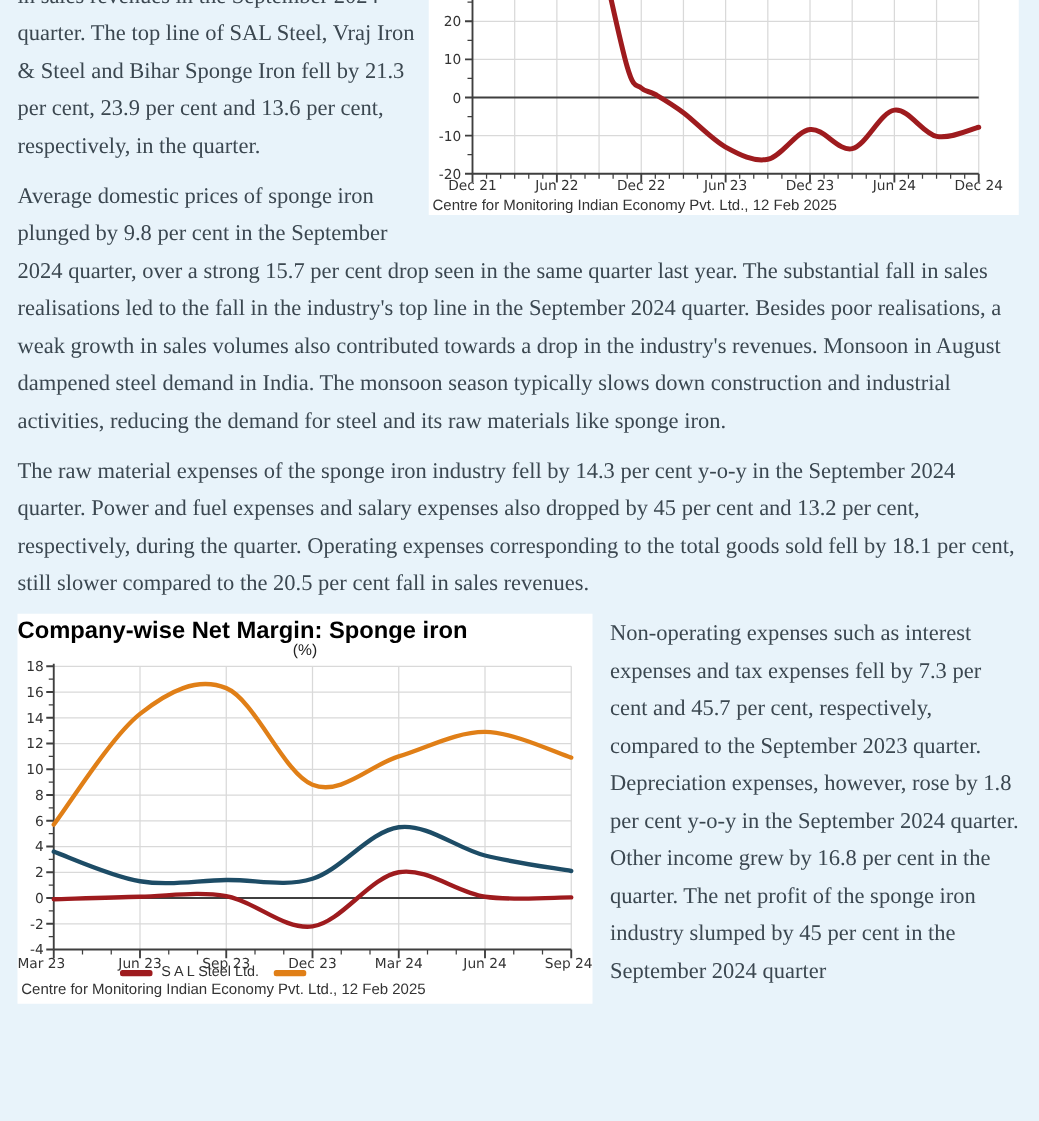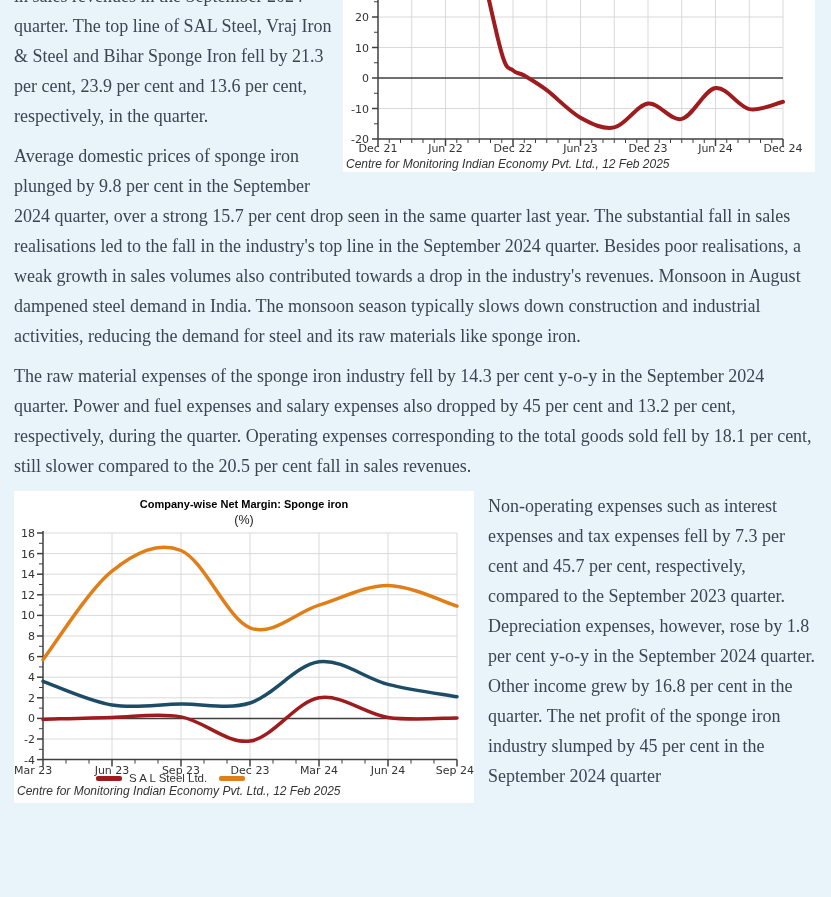--- a/index.html
+++ b/index.html
@@ -12,33 +12,33 @@
   .page{margin-top:-19px;}
   .para{margin:0 0 10px;}
   .block{overflow:visible;}
   .block::after{content:"";display:block;clear:none;}
   .panel{background:#ffffff;position:relative;}
   .panel-top{float:right;width:472px;height:191px;margin:0 0 20px 10px;}
   .panel-bottom{float:left;width:460px;height:312px;margin:0 14px 0 0;}
   #top-chart-svg{position:absolute;left:0;top:0;}
   #bottom-chart-svg{position:absolute;left:0;top:0;z-index:1;}
   .chart-title{
-    position:relative;z-index:2;text-align:center;padding-top:5px;
-    font-family:"Liberation Sans","DejaVu Sans",sans-serif;
-    font-size:11px;font-weight:bold;line-height:17px;color:#000;
+    position:relative;z-index:2;text-align:left;padding-top:5px;
+    font-family:"Liberation Sans","DejaVu Sans",sans-serif;
+    font-size:19px;font-weight:bold;line-height:17px;color:#000;
   }
   .chart-subtitle{
     position:relative;z-index:2;text-align:center;
     font-family:"Liberation Sans","DejaVu Sans",sans-serif;
     font-size:12.5px;line-height:14px;color:#222;
   }
   .chart-source{
     position:absolute;left:3px;white-space:nowrap;z-index:2;
     font-family:"Liberation Sans","DejaVu Sans",sans-serif;
-    font-size:12px;line-height:13px;color:#333;font-style:italic;
+    font-size:12px;line-height:13px;color:#333;
   }
   .src-top{top:177px;}
   .src-bottom{top:294px;}
   .legend{
     position:absolute;left:0;top:272px;width:100%;box-sizing:border-box;
     display:flex;gap:12px;padding-left:38px;align-items:center;z-index:2;
     font-family:"Liberation Sans","DejaVu Sans",sans-serif;
     font-size:11.5px;color:#333;margin-left:44px;
   }
   .legend-item{display:flex;align-items:center;white-space:nowrap;}

